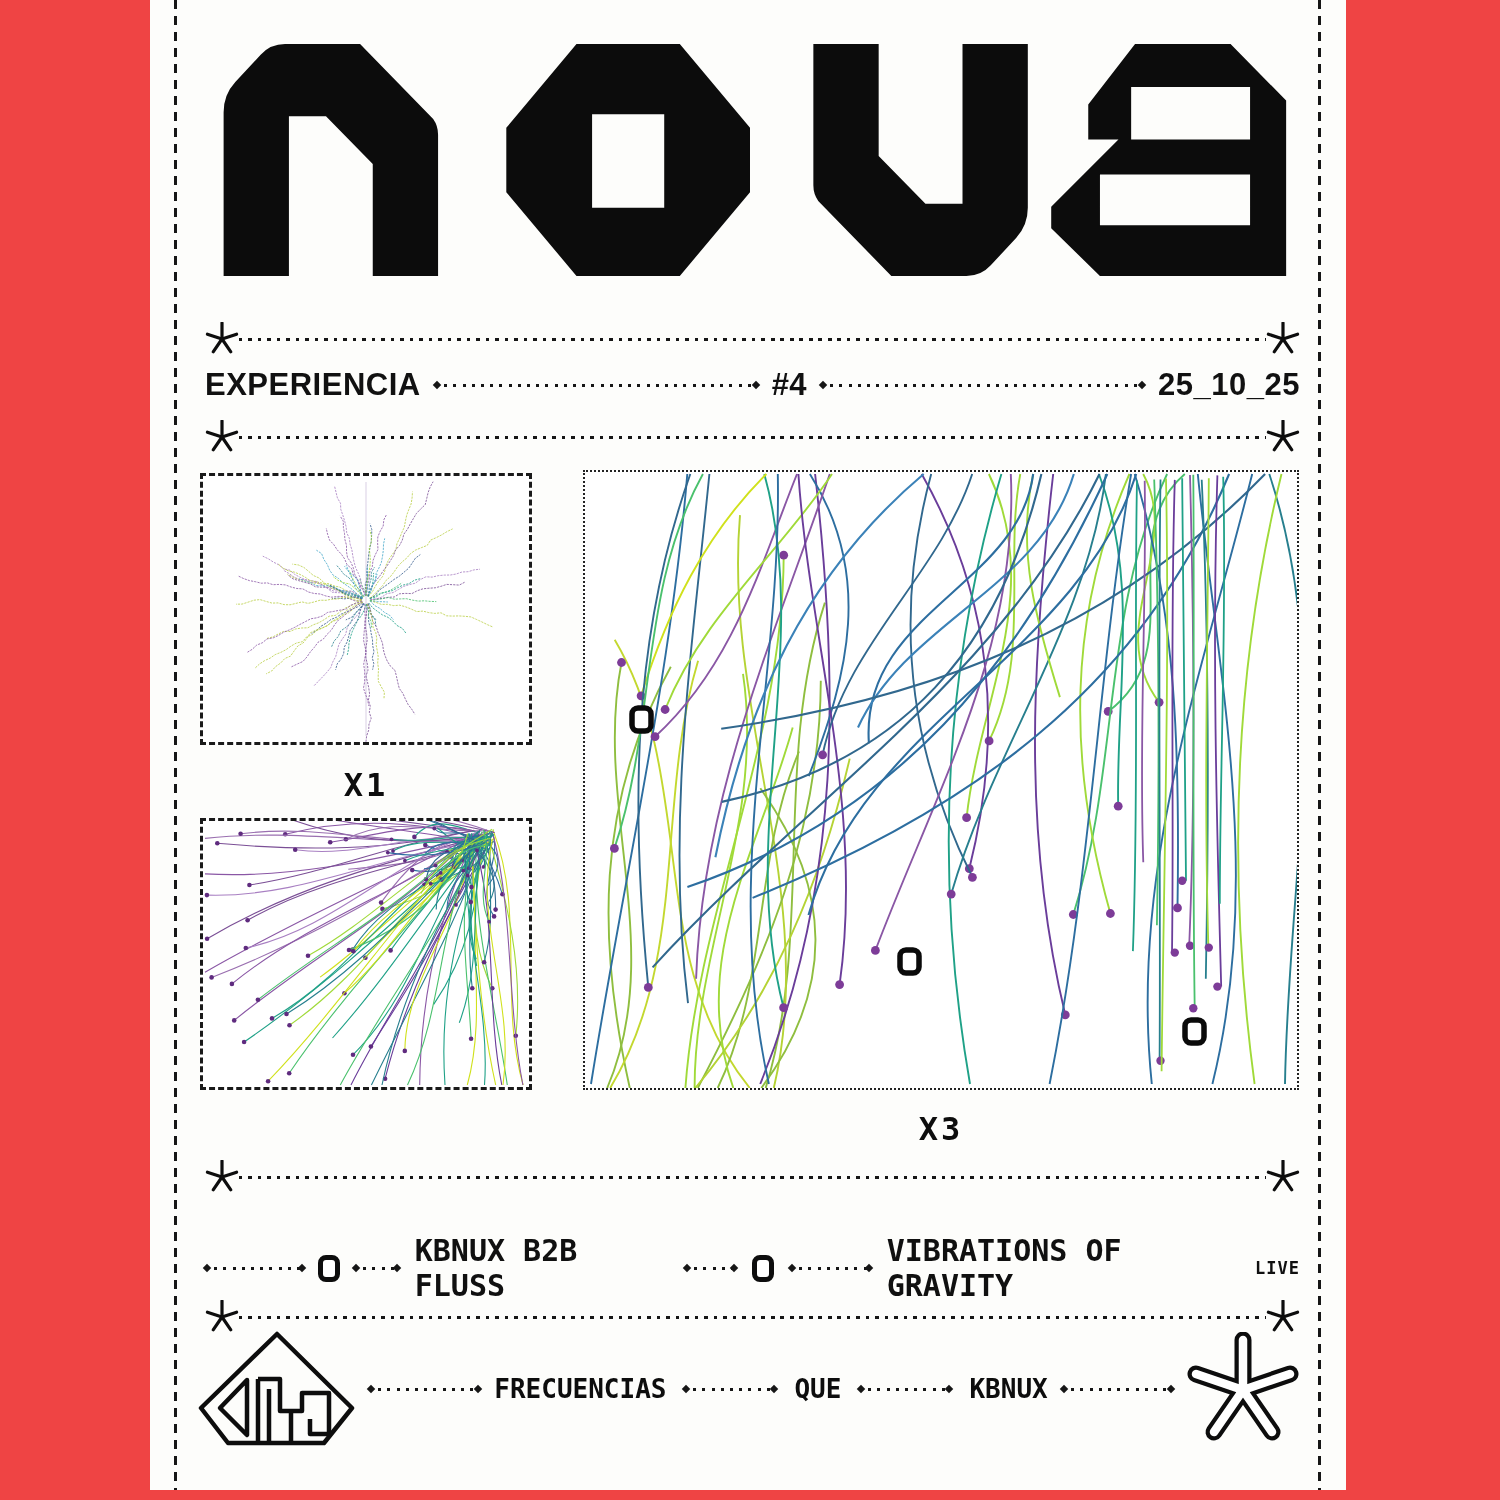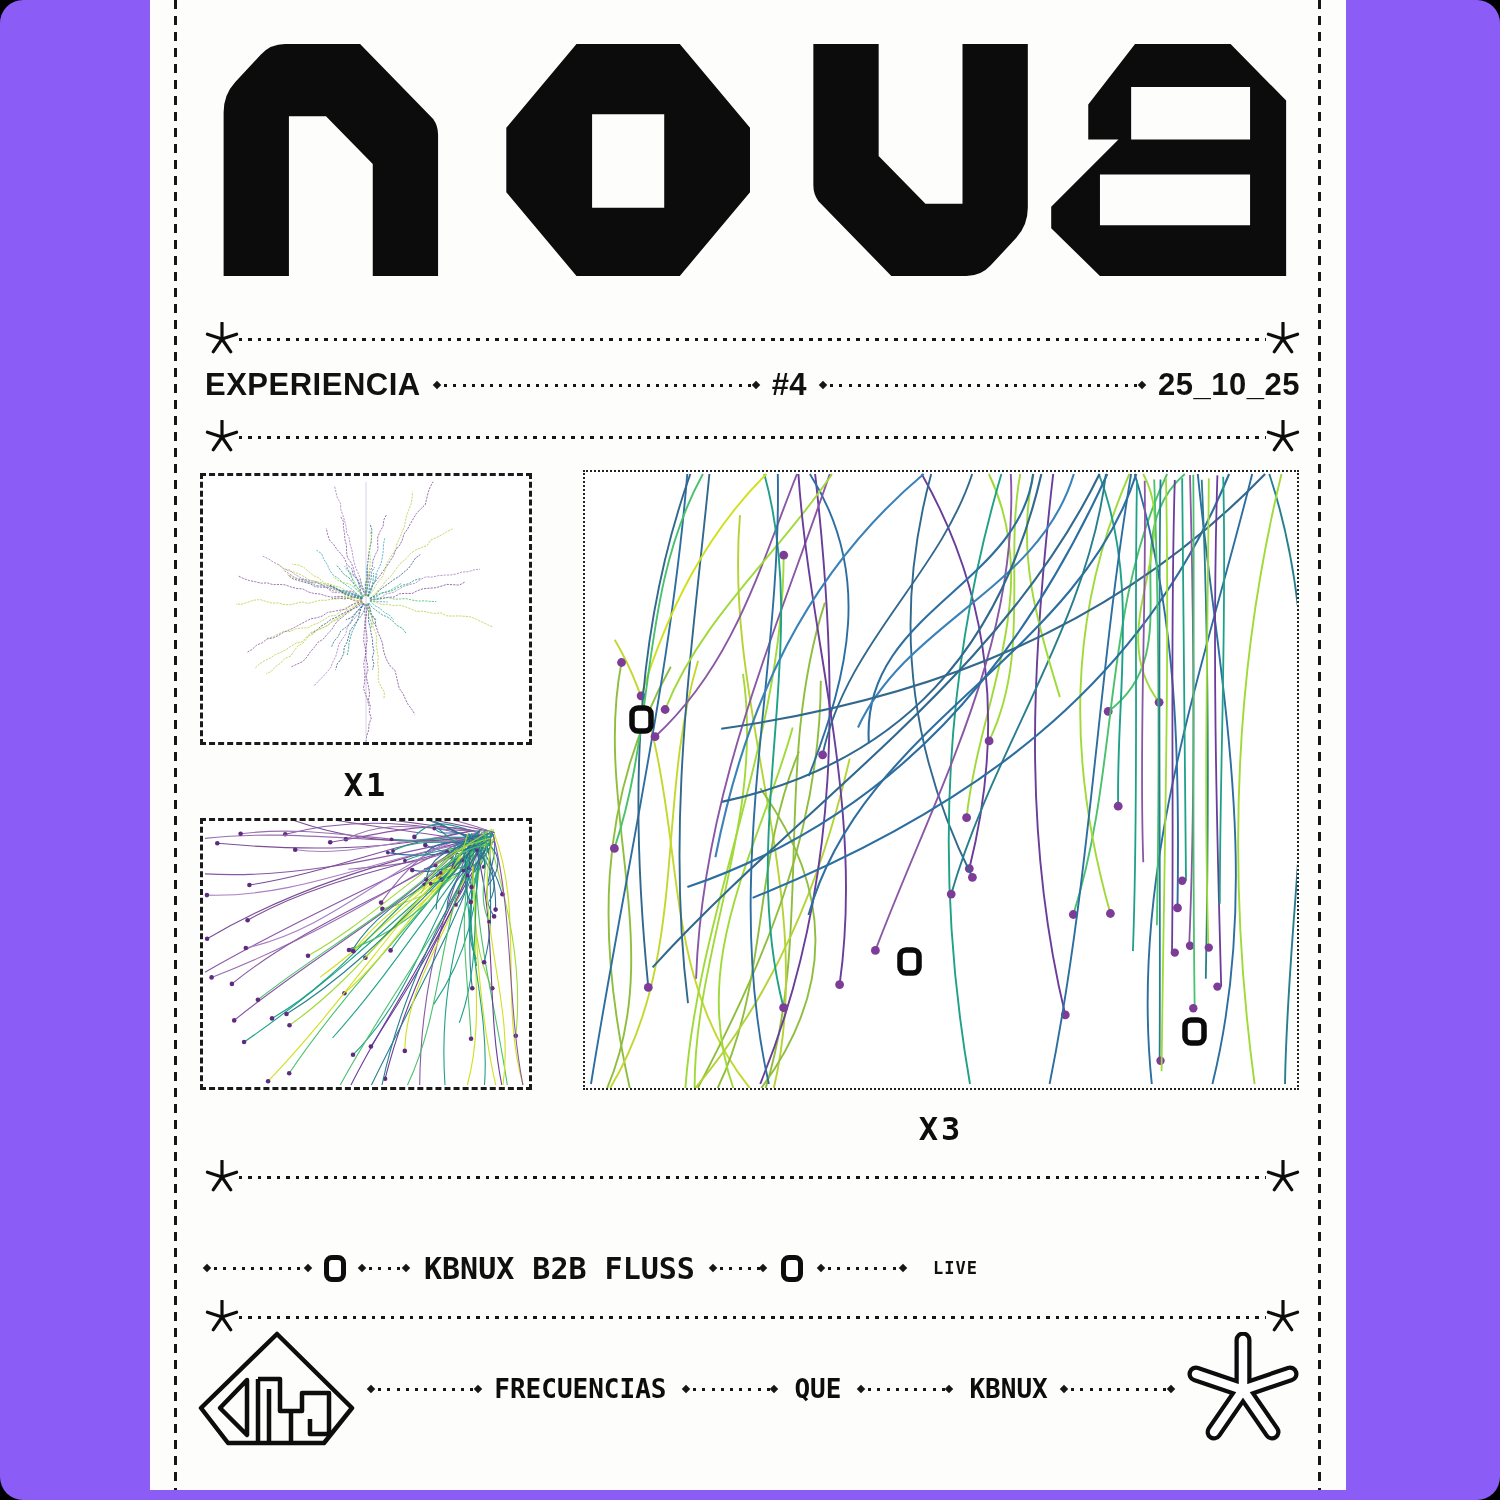--- a/index.html
+++ b/index.html
@@ -1,17 +1,17 @@
 <!DOCTYPE html>
 <html><head>
 <meta charset="utf-8">
 <style>
   html,body{margin:0;padding:0;background:#000;}
-  .stage{position:relative;width:1500px;height:1500px;background:#8b5cf6;overflow:hidden;
-         font-family:"DejaVu Sans Mono", monospace;border-radius:23px;}
+  .stage{position:relative;width:1500px;height:1500px;background:#ef4444;overflow:hidden;
+         font-family:"DejaVu Sans Mono", monospace;}
   .sheet{position:absolute;left:150px;top:0;width:1196px;height:1490px;background:#fdfdfb;}
   .vguide{position:absolute;top:0;width:3px;height:1490px;
           background:repeating-linear-gradient(180deg,#161616 0 9px,transparent 9px 16px);}
   .vguide.left{left:24px;} .vguide.right{left:1168px;}
 
   .title{position:absolute;left:50px;top:44px;width:1100px;height:232px;}
 
   .row{position:absolute;left:55px;width:1095px;display:flex;align-items:center;}
   .rule-line{flex:1;height:3px;align-self:center;
      background:repeating-linear-gradient(90deg,#161616 0 3.5px,transparent 3.5px 9.5px);}
@@ -496,20 +496,21 @@
 
 
     <div class="row lineup mono-b" style="top:1248px;height:40px;">
       <span class="conn" style="width:105px;"></span>
       <span class="oglyph" style="margin:0 14px;"></span>
       <span class="conn" style="width:48px;margin-right:16px;"></span>
       <span>KBNUX B2B FLUSS</span>
       <span class="conn" style="width:54px;margin:0 16px;"></span>
       <span class="oglyph"></span>
       <span class="conn" style="width:86px;margin:0 16px;"></span>
+      <span>VIBRATIONS OF GRAVITY</span>
       <span class="small">LIVE</span>
     </div>
 
     <div class="row" style="top:1300px;">
       <svg class="star" viewBox="0 0 34 34">
           <use href="#star5"></use>
         </svg>
       <div class="rule-line"></div>
       <svg class="star" viewBox="0 0 34 34">
           <use href="#star5"></use>

